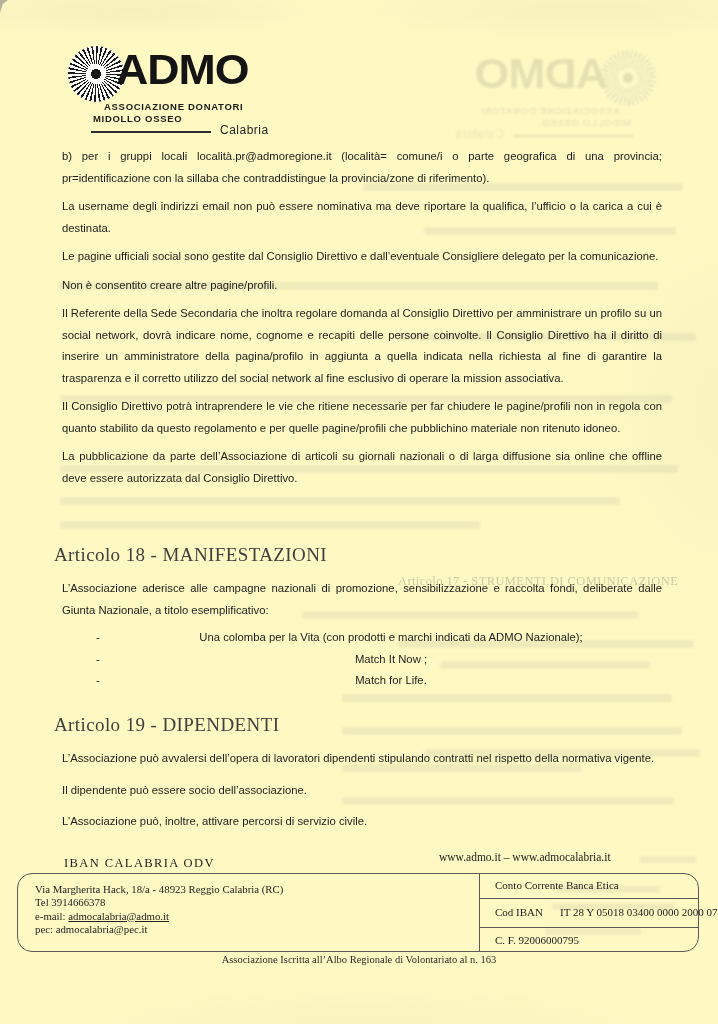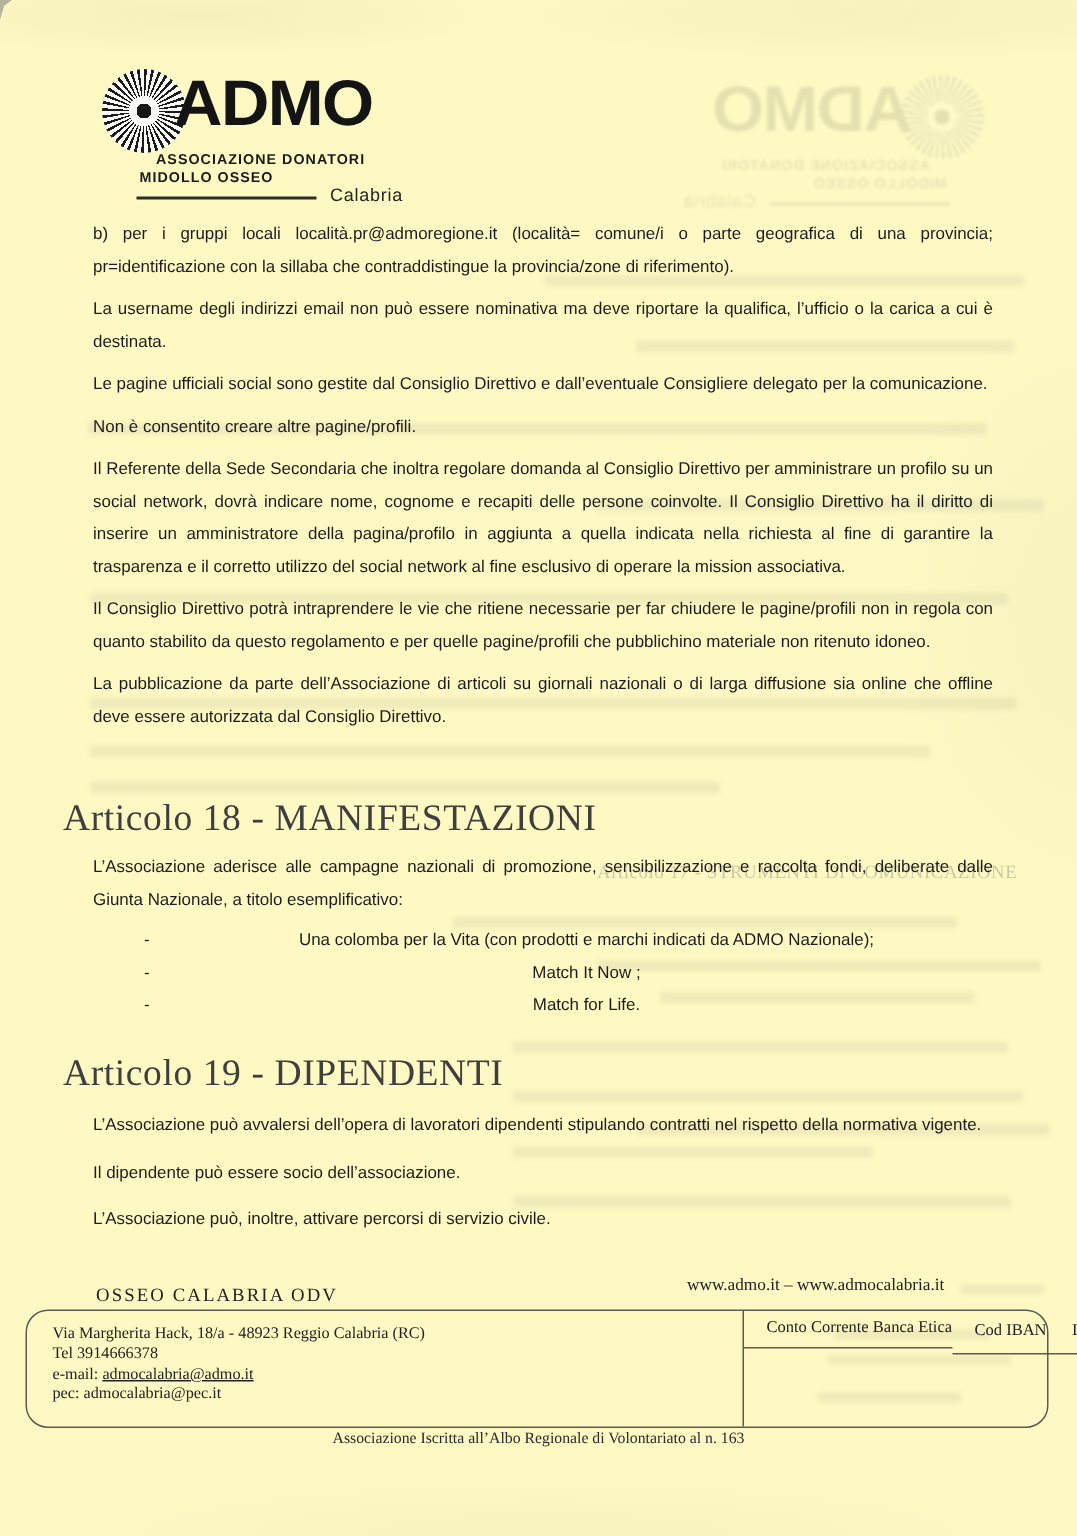--- a/index.html
+++ b/index.html
@@ -39,44 +39,44 @@
   
   .ghost-logo{position:absolute;left:450px;top:48px;width:210px;height:96px;
     transform:scaleX(-1);opacity:.10;filter:blur(1.1px);}
 
   
   .bodyblock{position:absolute;left:62px;top:146px;width:600px;}
   .bodyblock p{margin:0 0 7px 0;font-size:11.3px;line-height:21.5px;text-align:justify;}
   .art{position:absolute;left:42px;width:620px;}
   .art-18{top:532px;}
   .art-19{top:702px;}
-  .art h2{margin:0;font-family:"Liberation Serif","DejaVu Serif",serif;font-weight:normal;
-    font-size:25px;letter-spacing:.4px;color:#3f3f3f;}
+  .art h2{margin:12px;font-family:"Liberation Serif","DejaVu Serif",serif;font-weight:normal;
+    font-size:19px;letter-spacing:.4px;color:#3f3f3f;}
   .art .intro{margin:8px 0 0 20px;width:600px;font-size:11.3px;line-height:21.5px;text-align:justify;}
   .list{margin-top:6px;text-align:center;}
   .li{position:relative;padding-left:78px;font-size:11.3px;line-height:21.5px;}
   .li::before{content:"-";position:absolute;left:54px;}
   .art p{margin:10px 0 0 20px;width:600px;font-size:11.3px;line-height:21.5px;text-align:justify;}
 
   
   .gb{position:absolute;height:8px;background:rgba(115,115,108,.10);filter:blur(1.3px);border-radius:2px;}
   .gh-text{position:absolute;font-family:"Liberation Serif","DejaVu Serif",serif;font-size:12.5px;
     color:rgba(118,124,118,.38);filter:blur(.5px);letter-spacing:.4px;white-space:nowrap;}
 
   
   .footer{position:absolute;left:0;top:845px;width:718px;
     font-family:"Liberation Serif","DejaVu Serif",serif;color:#222;}
   .f-org{position:absolute;left:64px;top:11px;font-size:12.5px;letter-spacing:1.4px;}
-  .f-web{position:absolute;left:458px;top:6px;font-size:11.5px;}
+  .f-web{position:absolute;left:439px;top:6px;font-size:11.5px;}
   .f-box{position:absolute;left:17px;top:28px;width:680px;height:77px;
     border:1.5px solid #5a5a58;border-radius:15px;}
   .f-left{position:absolute;left:17px;top:9px;font-size:10.8px;line-height:13.4px;white-space:nowrap;}
   .f-left .u{text-decoration:underline;}
-  .f-right{position:absolute;left:461px;top:0;right:0;bottom:0;display:flex;
-    border-left:1.5px solid #5a5a58;margin-left:16px;}
+  .f-right{position:absolute;left:461px;top:0;right:0;bottom:0;display:flex;flex-direction:column;
+    border-left:1.5px solid #5a5a58;}
   .f-r{padding:5px 0 0 15px;font-size:11px;white-space:nowrap;}
   .f-r1{height:19px;border-bottom:1.2px solid #5a5a58;}
   .f-r2{height:21px;padding-top:7px;border-bottom:1.2px solid #5a5a58;}
   .f-r3{padding-top:6px;}
   .iban-val{margin-left:17px;}
   .f-reg{position:absolute;left:0;top:109px;width:100%;text-align:center;font-size:10.5px;color:#2a2a2a;}
 </style>
 </head>
 <body>
 
@@ -145,21 +145,21 @@
   </div>
 
   <div class="art art-19">
     <h2>Articolo 19 - DIPENDENTI</h2>
     <p>L’Associazione può avvalersi dell’opera di lavoratori dipendenti stipulando contratti nel rispetto della normativa vigente.</p>
     <p>Il dipendente può essere socio dell’associazione.</p>
     <p>L’Associazione può, inoltre, attivare percorsi di servizio civile.</p>
   </div>
 
   <div class="footer">
-    <div class="f-org">OSSEO CALABRIA ODV</div>
+    <div class="f-org">IBAN CALABRIA ODV</div>
     <div class="f-web">www.admo.it – www.admocalabria.it</div>
     <div class="f-box">
       <div class="f-left">
         <div>Via Margherita Hack, 18/a - 48923 Reggio Calabria (RC)</div>
         <div>Tel 3914666378</div>
         <div><span>e-mail: </span><span class="u">admocalabria@admo.it</span></div>
         <div>pec: admocalabria@pec.it</div>
       </div>
       <div class="f-right">
         <div class="f-r f-r1">Conto Corrente Banca Etica</div>

